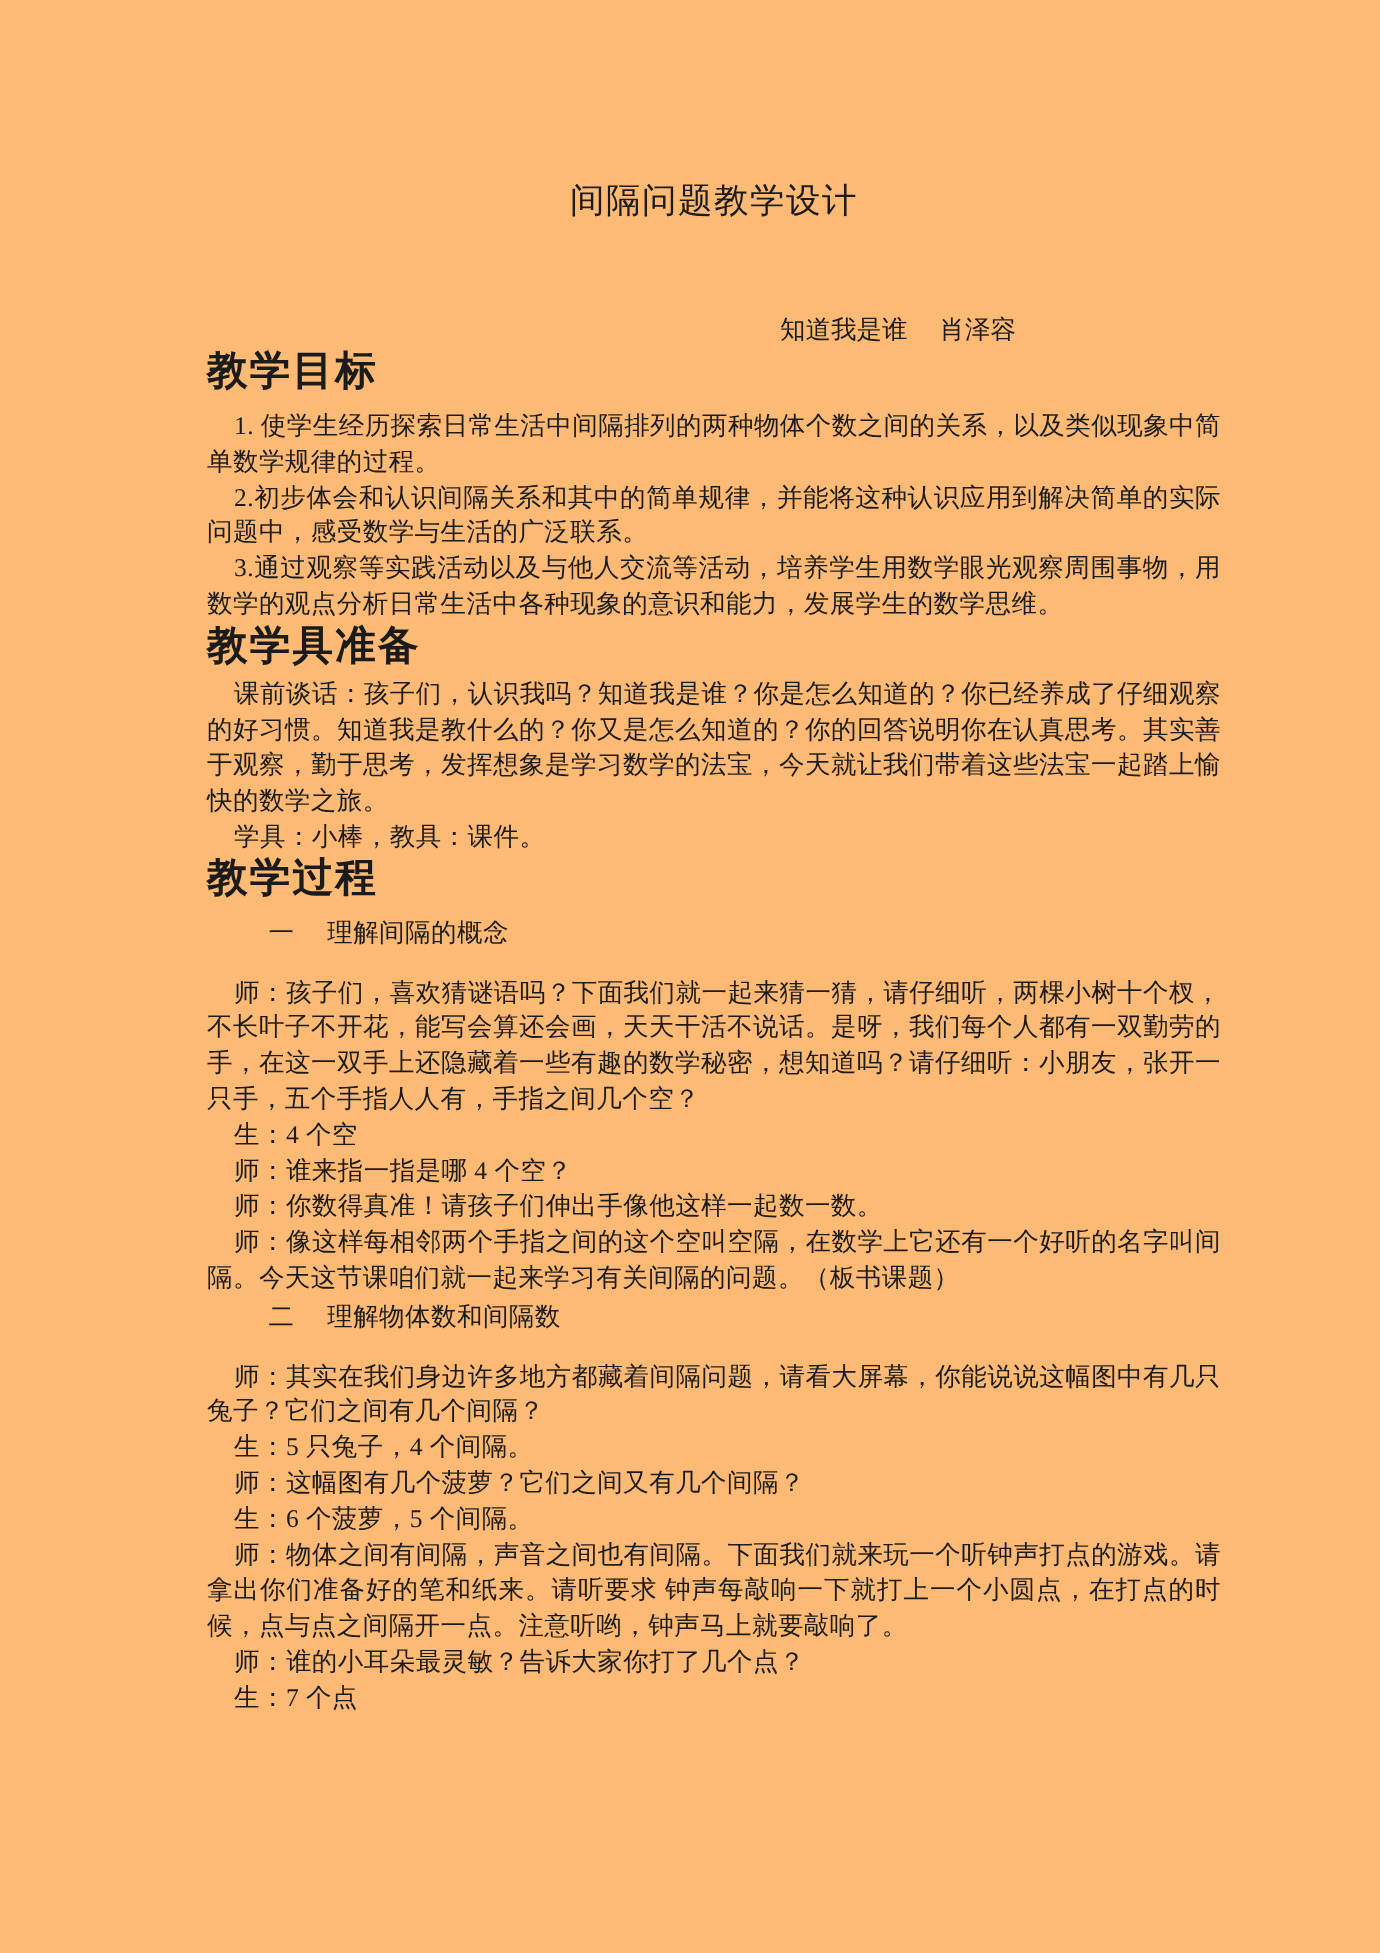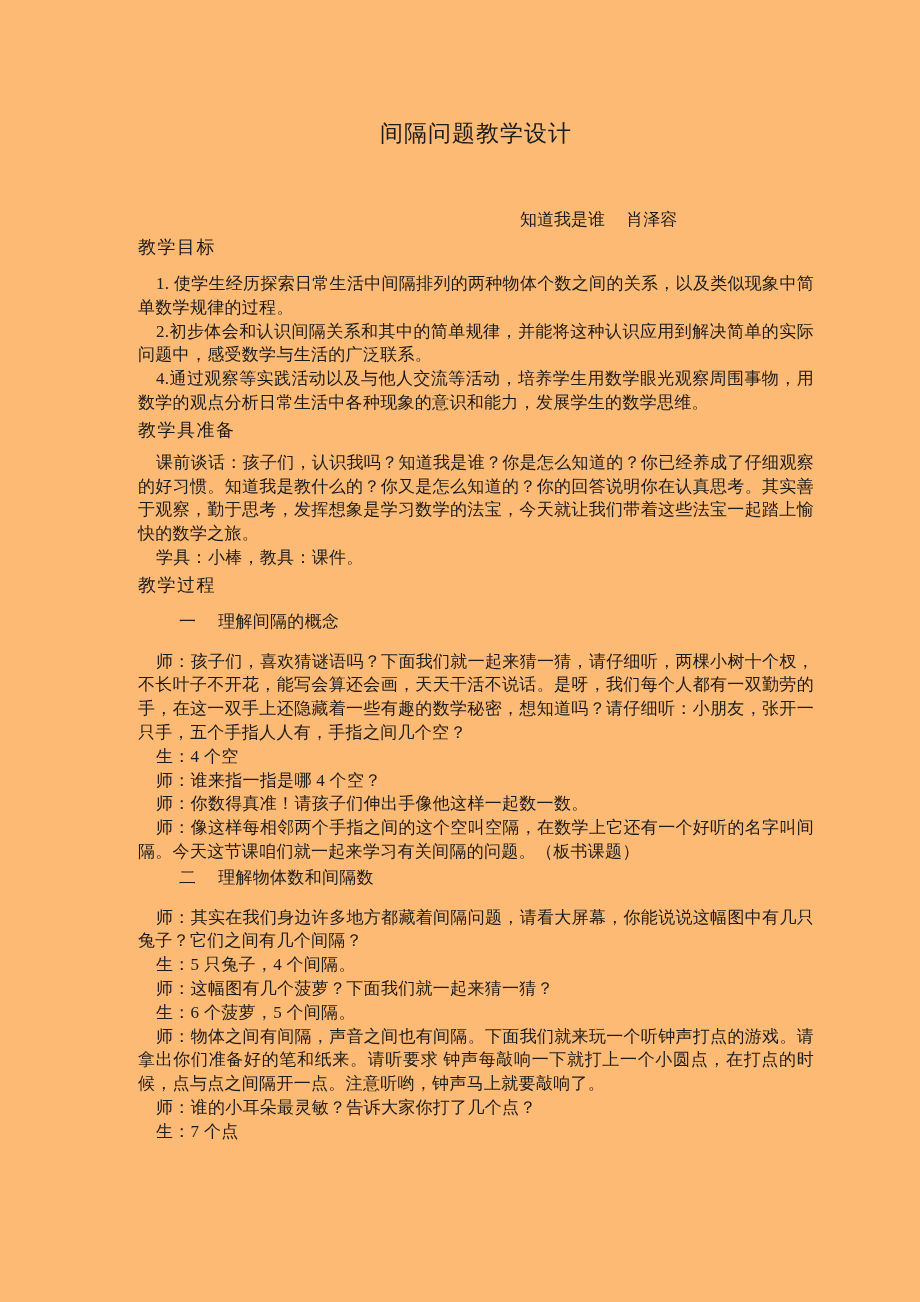--- a/index.html
+++ b/index.html
@@ -36,22 +36,22 @@
     text-align: center;
   }
   .byline {
     margin-top: 58px;
     font-size: 17px;
     line-height: 24px;
     padding-left: 382px;
     white-space: nowrap;
   }
   h2.sec-heading {
-    font-size: 18px;
-    font-weight: normal;
+    font-size: 27px;
+    font-weight: bold;
     line-height: 30px;
     letter-spacing: 1.5px;
     margin: 0;
   }
   .h-goals    { margin-top: 9px; }
   .h-prep     { margin-top: 14px; }
   .h-process  { margin-top: 10px; }
   .para-group { margin-top: 10px; }
   .prep-group { margin-top: 6px; }
   p.para {
@@ -80,21 +80,21 @@
   <div class="content">
 
     <h1 class="doc-title">间隔问题教学设计</h1>
 
     <div class="byline">知道我是谁　 肖泽容</div>
 
     <h2 class="sec-heading h-goals">教学目标</h2>
     <div class="para-group">
       <p class="para indent">1. 使学生经历探索日常生活中间隔排列的两种物体个数之间的关系，以及类似现象中简单数学规律的过程。</p>
       <p class="para indent">2.初步体会和认识间隔关系和其中的简单规律，并能将这种认识应用到解决简单的实际问题中，感受数学与生活的广泛联系。</p>
-      <p class="para indent">4.通过观察等实践活动以及与他人交流等活动，培养学生用数学眼光观察周围事物，用数学的观点分析日常生活中各种现象的意识和能力，发展学生的数学思维。</p>
+      <p class="para indent">3.通过观察等实践活动以及与他人交流等活动，培养学生用数学眼光观察周围事物，用数学的观点分析日常生活中各种现象的意识和能力，发展学生的数学思维。</p>
     </div>
 
     <h2 class="sec-heading h-prep">教学具准备</h2>
     <div class="prep-group">
       <p class="para indent">课前谈话：孩子们，认识我吗？知道我是谁？你是怎么知道的？你已经养成了仔细观察的好习惯。知道我是教什么的？你又是怎么知道的？你的回答说明你在认真思考。其实善于观察，勤于思考，发挥想象是学习数学的法宝，今天就让我们带着这些法宝一起踏上愉快的数学之旅。</p>
       <p class="para indent">学具：小棒，教具：课件。</p>
     </div>
 
     <h2 class="sec-heading h-process">教学过程</h2>
 
@@ -104,21 +104,21 @@
       <p class="para indent">生：4 个空</p>
       <p class="para indent">师：谁来指一指是哪 4 个空？</p>
       <p class="para indent">师：你数得真准！请孩子们伸出手像他这样一起数一数。</p>
       <p class="para indent">师：像这样每相邻两个手指之间的这个空叫空隔，在数学上它还有一个好听的名字叫间隔。今天这节课咱们就一起来学习有关间隔的问题。（板书课题）</p>
     </div>
 
     <p class="subhead second">二　 理解物体数和间隔数</p>
     <div>
       <p class="para indent">师：其实在我们身边许多地方都藏着间隔问题，请看大屏幕，你能说说这幅图中有几只兔子？它们之间有几个间隔？</p>
       <p class="para indent">生：5 只兔子，4 个间隔。</p>
-      <p class="para indent">师：这幅图有几个菠萝？下面我们就一起来猜一猜？</p>
+      <p class="para indent">师：这幅图有几个菠萝？它们之间又有几个间隔？</p>
       <p class="para indent">生：6 个菠萝，5 个间隔。</p>
       <p class="para indent">师：物体之间有间隔，声音之间也有间隔。下面我们就来玩一个听钟声打点的游戏。请拿出你们准备好的笔和纸来。请听要求 钟声每敲响一下就打上一个小圆点，在打点的时候，点与点之间隔开一点。注意听哟，钟声马上就要敲响了。</p>
       <p class="para indent">师：谁的小耳朵最灵敏？告诉大家你打了几个点？</p>
       <p class="para indent">生：7 个点</p>
     </div>
 
   </div>
 </div>
 
 </body></html>

